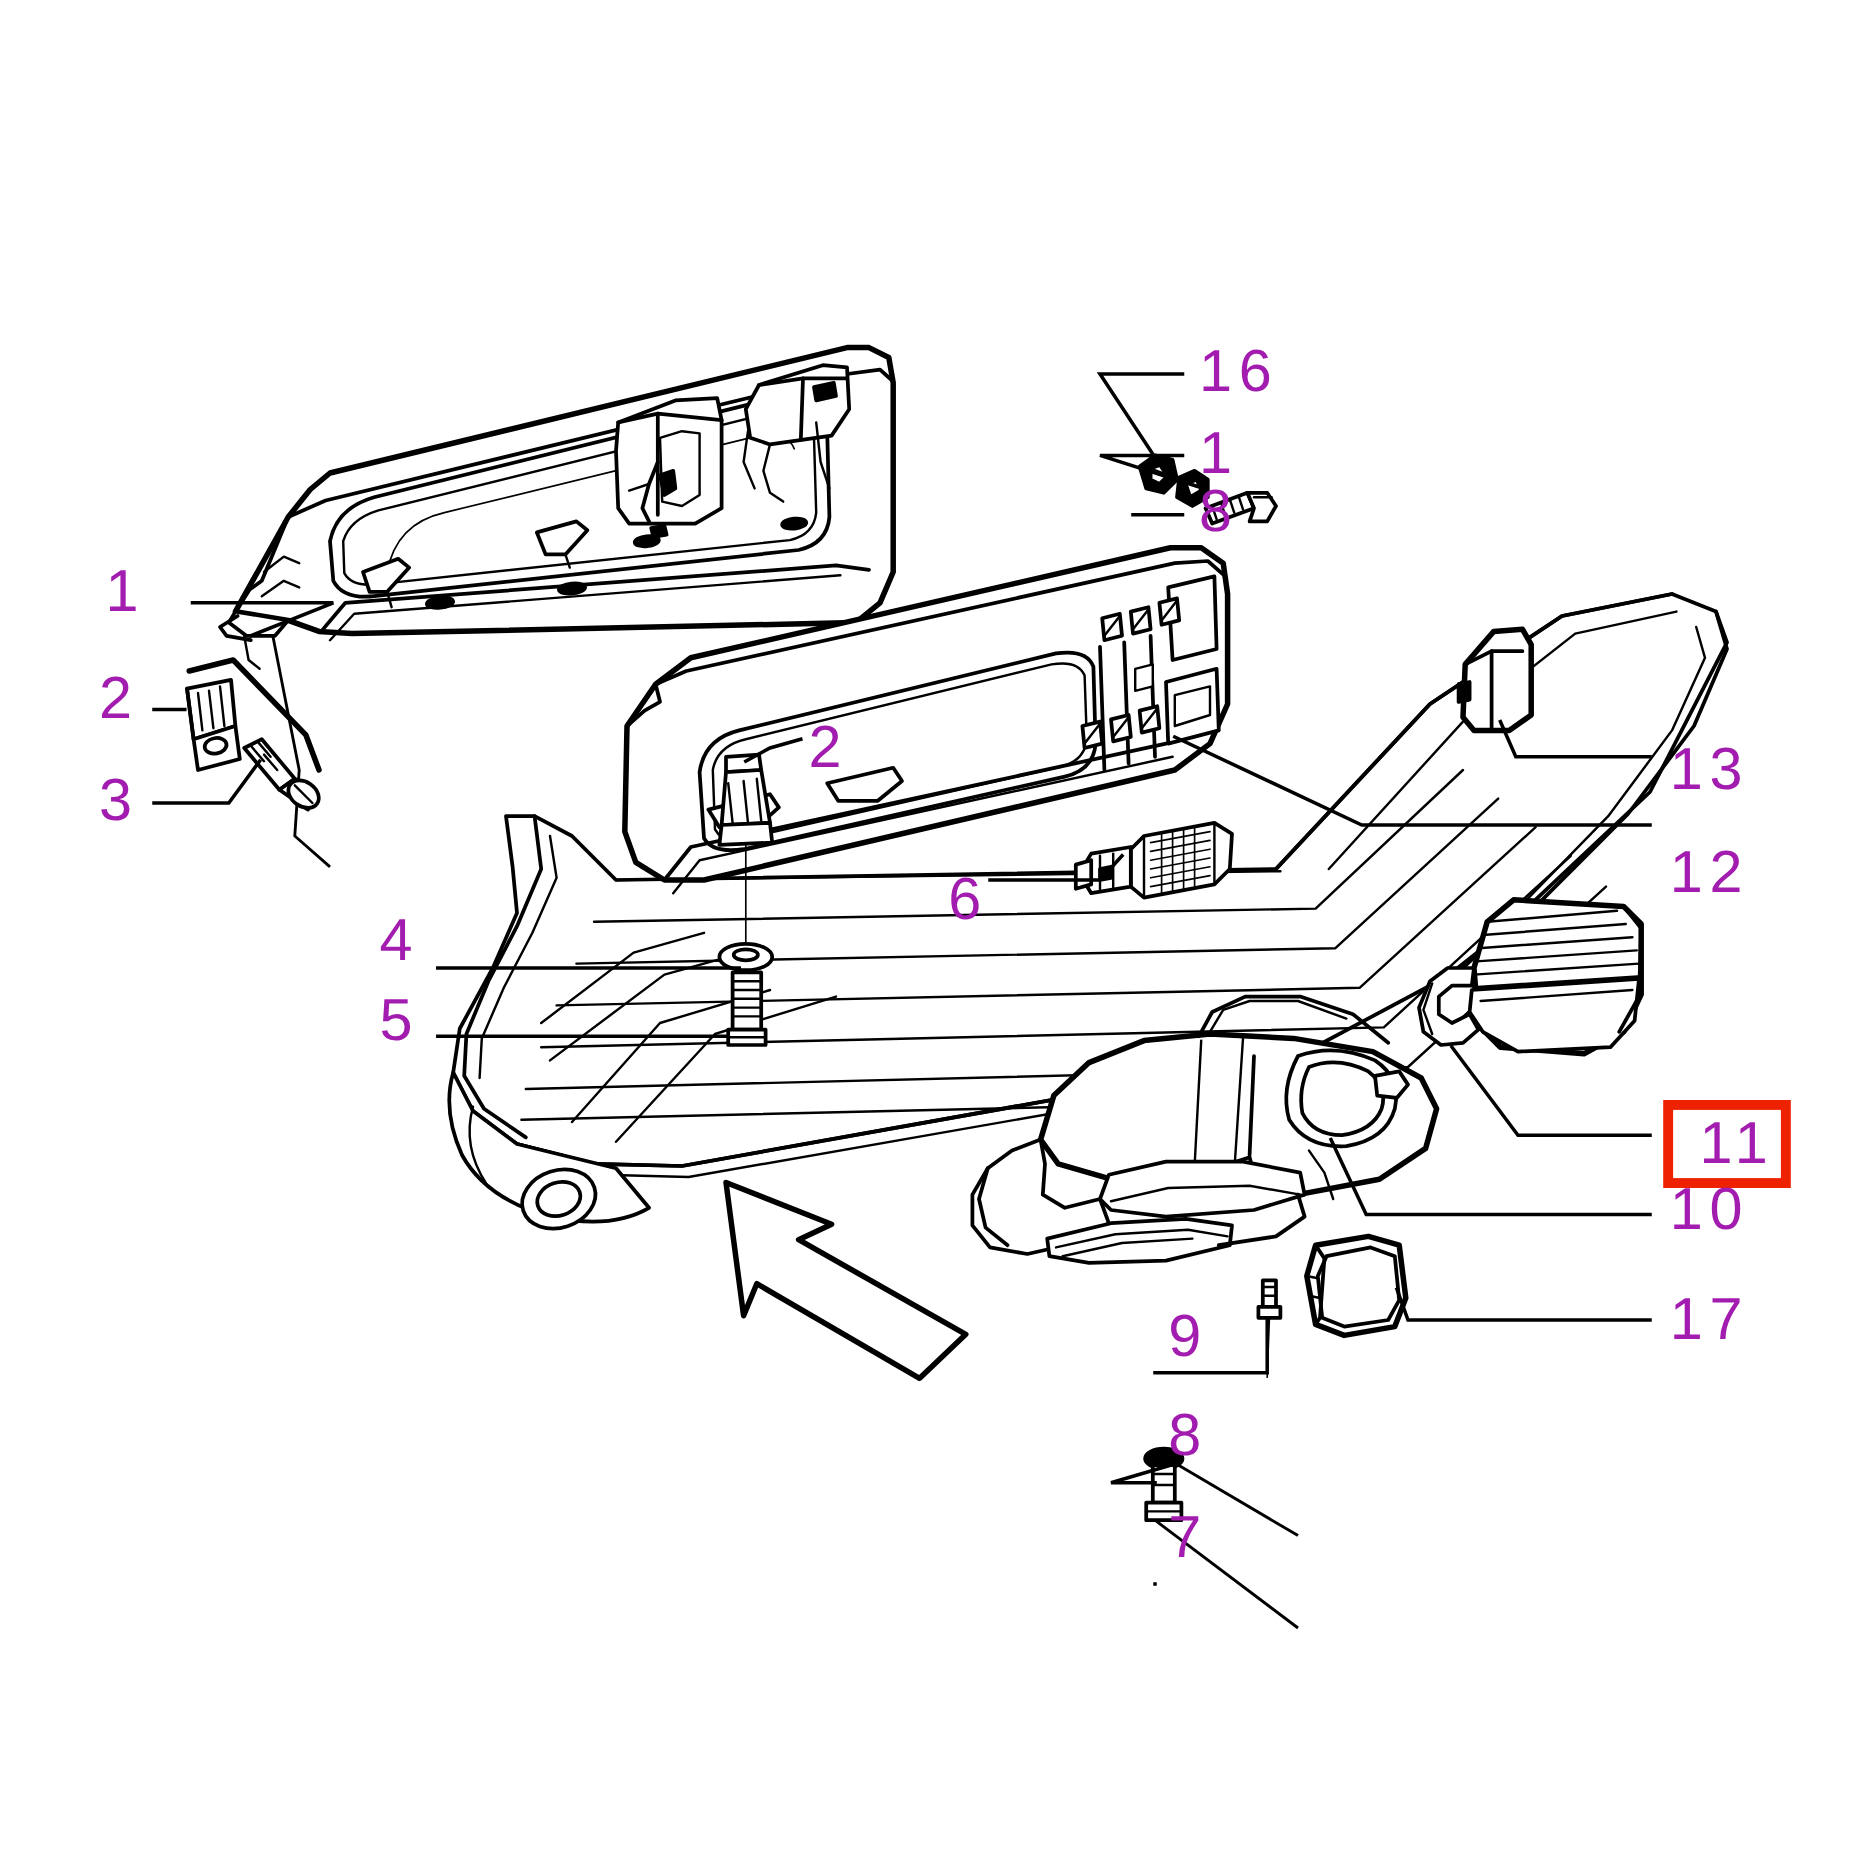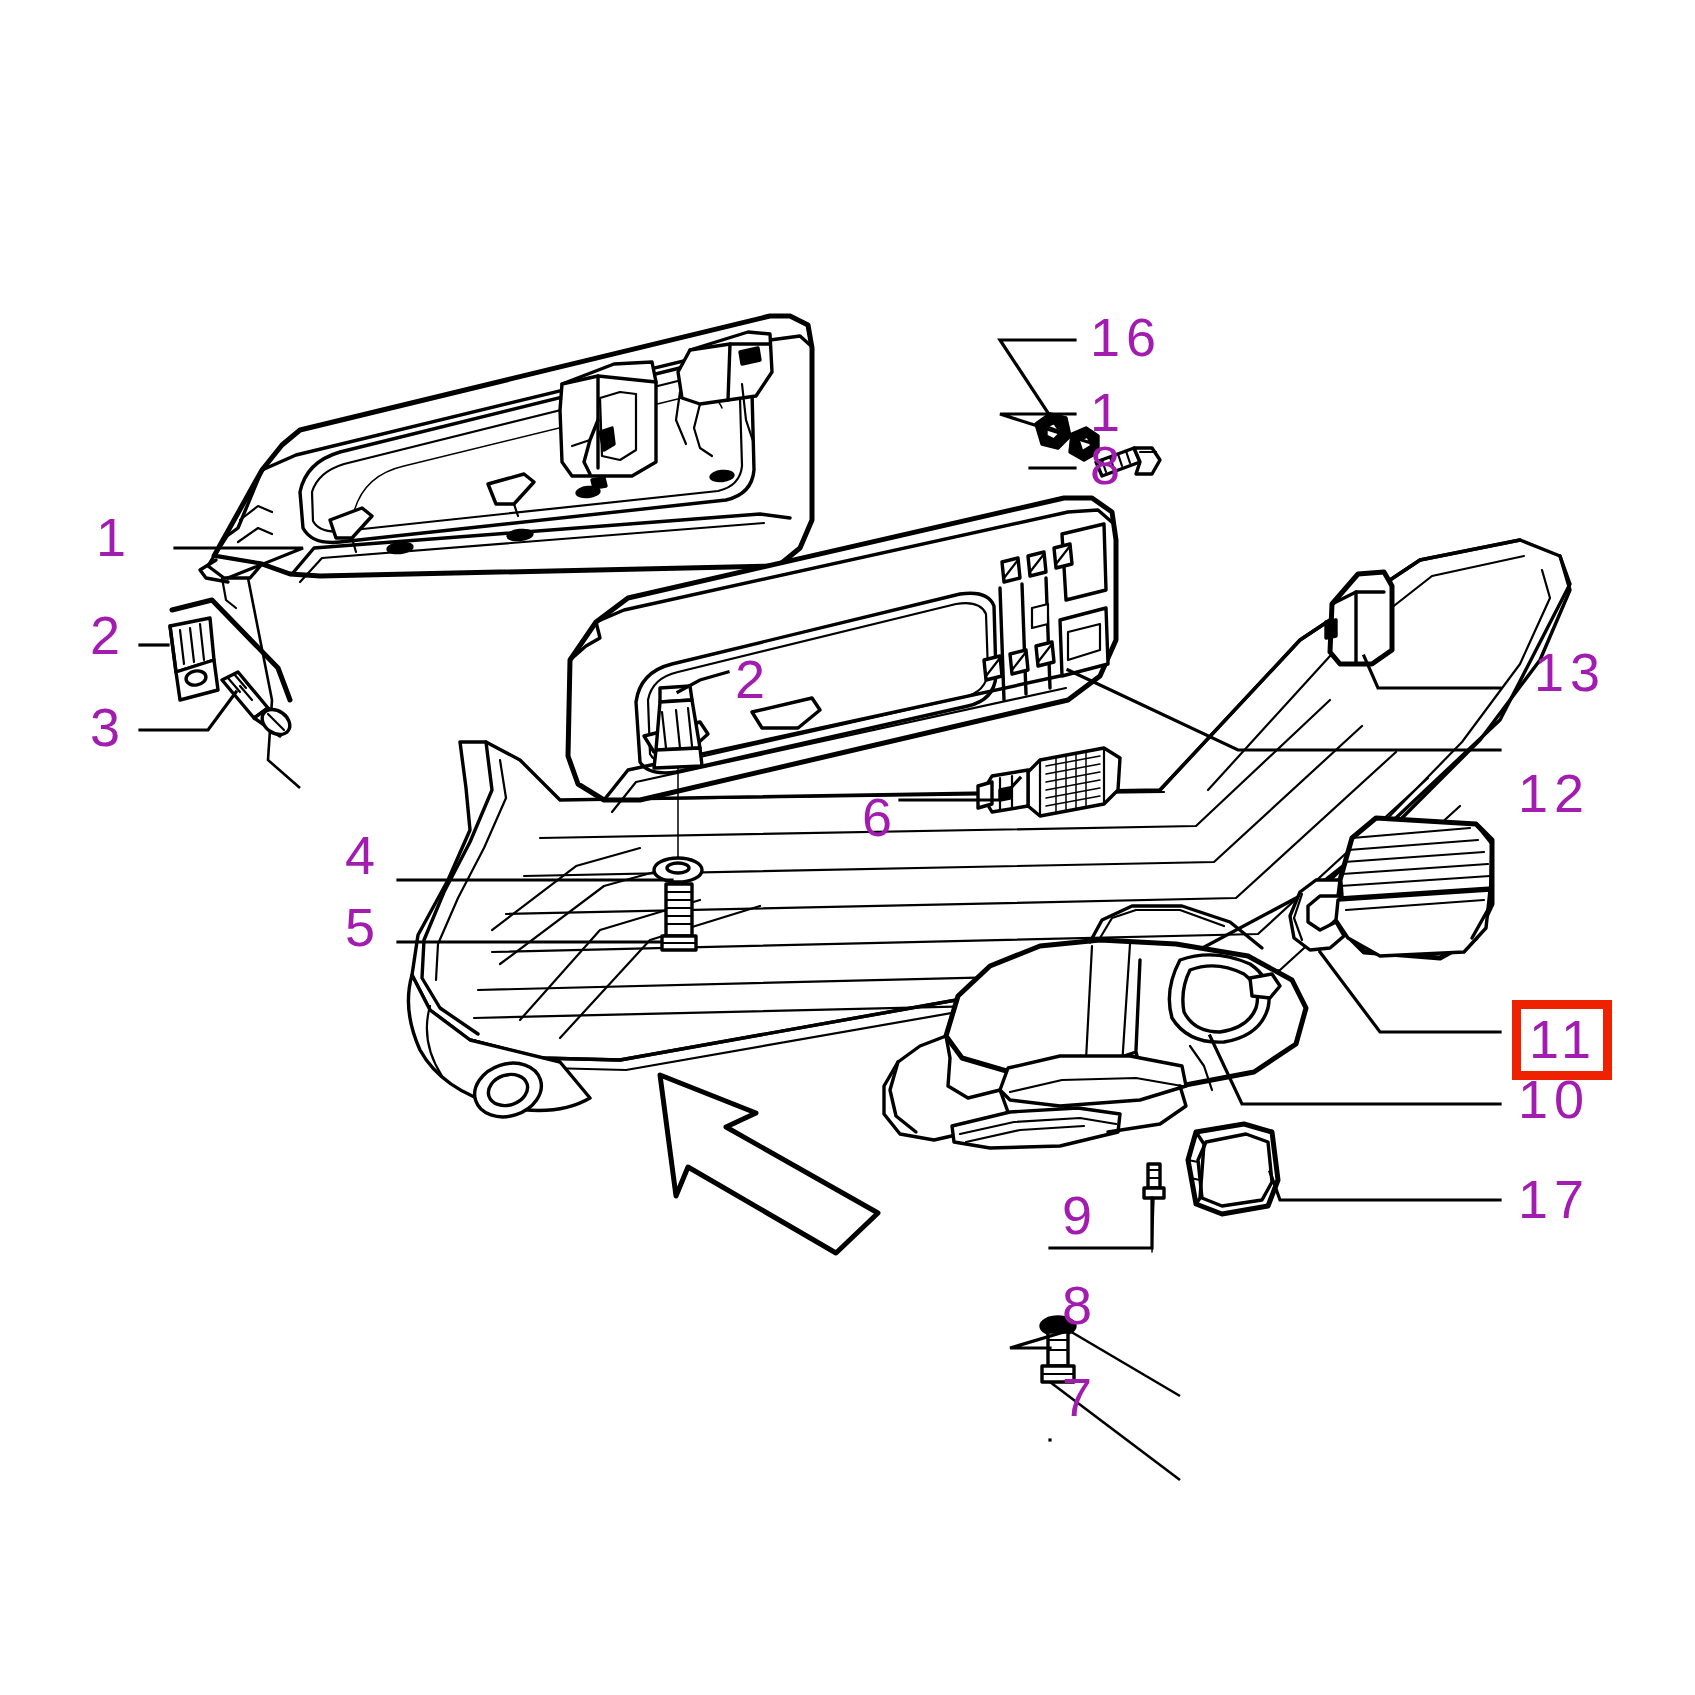--- a/index.html
+++ b/index.html
@@ -29,21 +29,21 @@
     font-size: 54px;
     font-weight: 400;
     color: #a21caf;
     letter-spacing: 6px;
     line-height: 1;
     white-space: nowrap;
     user-select: none;
   }
   .callout-num.highlighted {
     border: 9px solid #ee2200;
-    padding: 3px 6px 5px 8px;
+    padding: 3px 6px 5px 24px;
     background: #ffffff;
     box-sizing: border-box;
   }
   .leader { stroke: #000; stroke-width: 3.2; fill: none; stroke-linecap: square; }
   .leader-thin { stroke: #000; stroke-width: 2.6; fill: none; }
   .ln { stroke: #000; fill: none; stroke-linejoin: round; stroke-linecap: round; }
   .w1 { stroke-width: 2.2; }
   .w2 { stroke-width: 3.4; }
   .w3 { stroke-width: 5.0; }
   .w05 { stroke-width: 1.5; }
@@ -404,21 +404,21 @@
   <div class="callout-num" style="left:96px;  top:510px;">1</div>
   <div class="callout-num" style="left:90px;  top:608px;">2</div>
   <div class="callout-num" style="left:90px;  top:700px;">3</div>
   <div class="callout-num" style="left:735px; top:652px;">2</div>
   <div class="callout-num" style="left:345px; top:828px;">4</div>
   <div class="callout-num" style="left:345px; top:900px;">5</div>
   <div class="callout-num" style="left:862px; top:790px;">6</div>
   <div class="callout-num" style="left:1090px;top:310px;">16</div>
   <div class="callout-num" style="left:1090px;top:385px;">1</div>
   <div class="callout-num" style="left:1090px;top:438px;">8</div>
-  <div class="callout-num" style="left:1518px;top:645px;margin-left:16px;">13</div>
+  <div class="callout-num" style="left:1518px;top:672px;">13</div>
   <div class="callout-num" style="left:1518px;top:735px;margin-top:31px;">12</div>
   <div class="callout-num highlighted" style="left:1512px;top:1000px;">11</div>
   <div class="callout-num" style="left:1518px;top:1072px;">10</div>
   <div class="callout-num" style="left:1518px;top:1172px;text-align:center;">17</div>
   <div class="callout-num" style="left:1062px;top:1188px;">9</div>
   <div class="callout-num" style="left:1062px;top:1278px;">8</div>
   <div class="callout-num" style="left:1062px;top:1370px;">7</div>
 
 </div>
 

